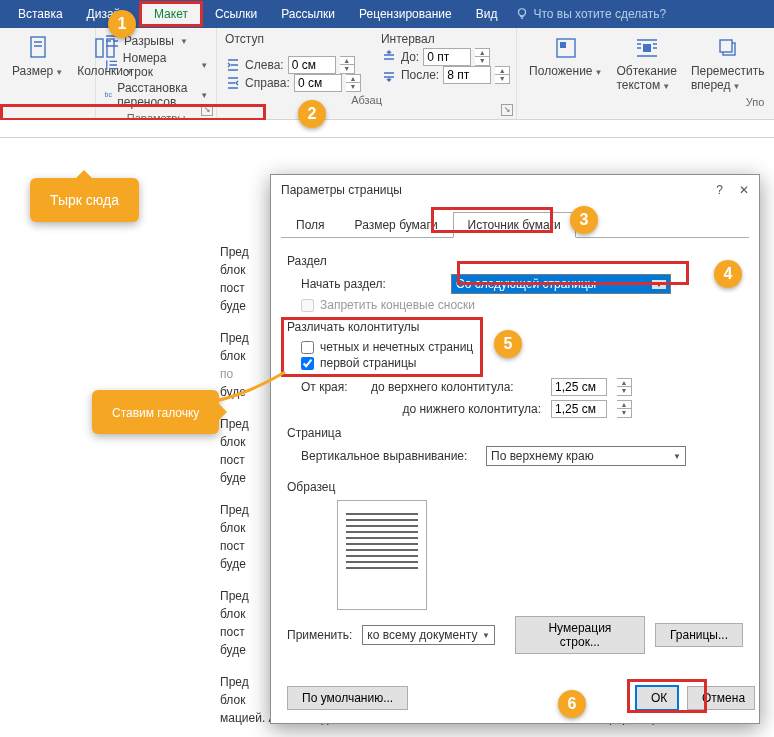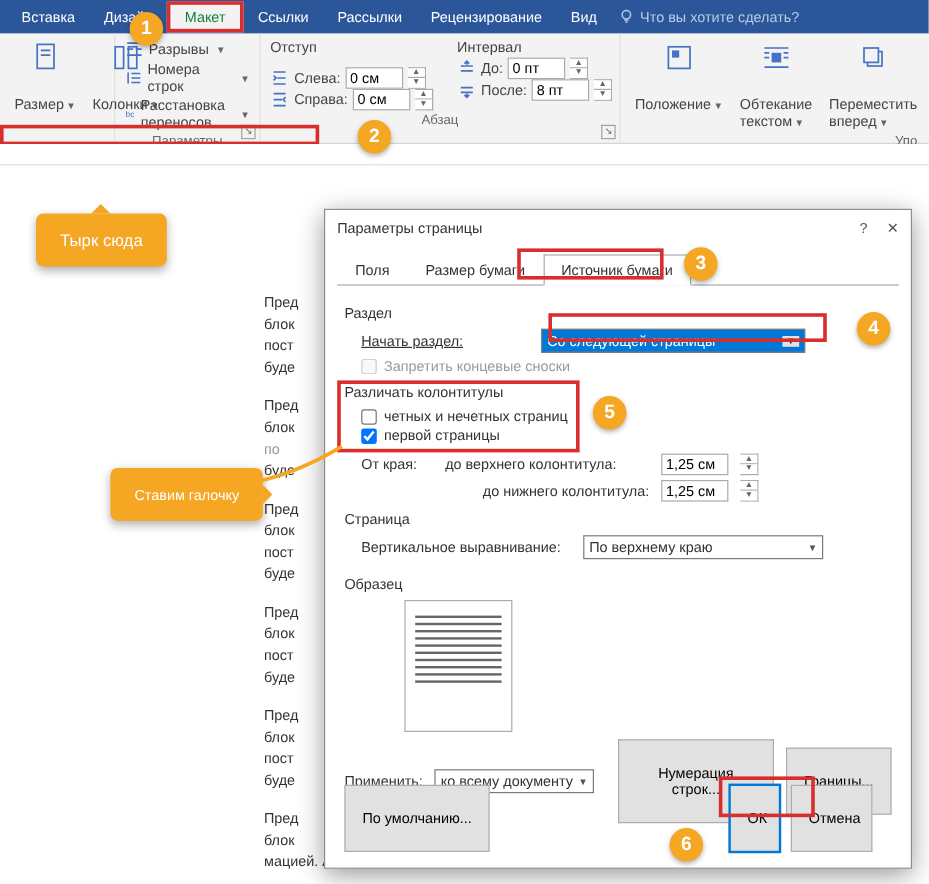--- a/index.html
+++ b/index.html
@@ -4,21 +4,21 @@
 <style>
 *{box-sizing:border-box;margin:0;padding:0;font-family:"Segoe UI",Tahoma,sans-serif;font-size:12px}
 body{background:#fff;width:774px;height:737px;overflow:hidden;position:relative}
 .ribbon-tabs{background:#2b579a;height:28px;display:flex;align-items:center;padding-left:6px;color:#fff}
 .ribbon-tab{padding:6px 12px;cursor:pointer}
 .ribbon-tab.active{background:#f3f3f3;color:#15803d;border:3px solid #d82e2e;padding:3px 12px}
 .tellme{color:#b8cce4;margin-left:6px;display:flex;align-items:center;gap:4px}
 .ribbon{background:#f3f3f3;height:92px;display:flex;border-bottom:1px solid #d4d4d4;position:relative}
 .ribbon-group{border-right:1px solid #e1e1e1;padding:4px 8px 2px;display:flex;flex-direction:column;position:relative}
 .group-title{text-align:center;color:#666;font-size:11px;padding-top:2px}
-.big-btn{display:flex;flex-direction:column;align-items:center;gap:18px;padding:2px 4px;cursor:pointer;color:#444}
+.big-btn{display:flex;flex-direction:column;align-items:center;gap:2px;padding:2px 4px;cursor:pointer;color:#444}
 .big-btn svg{width:28px;height:28px}
 .sm-row{display:flex;align-items:center;gap:4px;color:#444;padding:1px 0;cursor:pointer;font-size:12px}
 .sm-row svg{width:16px;height:16px}
 .spin-grp{display:flex;align-items:center;gap:4px;font-size:12px;color:#444}
 .spin-input{border:1px solid #ababab;width:48px;height:18px;padding:0 3px;background:#fff}
 .spin-btns{display:flex;flex-direction:column;border:1px solid #ababab;border-left:none}
 .spin-btns div{width:14px;height:8px;font-size:7px;text-align:center;line-height:8px;background:#fff;cursor:pointer;color:#666}
 .spin-btns div:first-child{border-bottom:1px solid #ababab}
 .launcher{position:absolute;bottom:3px;right:3px;width:12px;height:12px;border:1px solid #a0a0a0;font-size:8px;text-align:center;line-height:10px;color:#666;cursor:pointer}
 .red-box{border:3px solid #d82e2e;position:absolute}
@@ -40,22 +40,22 @@
 .dlg-body{padding:8px 16px;color:#333}
 .fieldset-label{font-size:12px;color:#333;margin:8px 0 6px}
 .field-row{display:flex;align-items:center;gap:10px;margin:4px 0 4px 14px;font-size:12px}
 .combo{border:1px solid #7a7a7a;height:20px;display:flex;align-items:center;justify-content:space-between;padding:0 4px;background:#fff;cursor:pointer}
 .combo .arrow{font-size:8px;color:#555}
 .combo.sel{background:#0078d7;color:#fff}
 .chk{display:flex;align-items:center;gap:6px;font-size:12px;margin:2px 0 2px 14px;color:#333}
 .chk input{width:13px;height:13px}
 .preview-box{border:1px solid #ababab;width:90px;height:110px;margin:6px 0 6px 50px;background:#fff;padding:8px}
 .preview-box .line{height:2px;background:#666;margin:4px 0}
-.dlg-footer{position:absolute;bottom:12px;left:16px;right:32px;display:flex;align-items:center;justify-content:space-between}
-.btn{border:1px solid #adadad;background:#e1e1e1;padding:20px 14px;cursor:pointer;font-size:12px}
+.dlg-footer{position:absolute;bottom:12px;left:16px;right:4px;display:flex;align-items:center;justify-content:space-between}
+.btn{border:1px solid #adadad;background:#e1e1e1;padding:4px 14px;cursor:pointer;font-size:12px}
 .btn.primary{border:2px solid #0078d7;background:#e1e1e1}
 .drop-arrow{font-size:8px;color:#666;margin-left:2px}
 svg{fill:none;stroke:#4472c4;stroke-width:1.4}
 </style>
 </head>
 <body>
 
 <div class="ribbon-tabs">
   <div class="ribbon-tab">Вставка</div>
   <div class="ribbon-tab">Дизайн</div>
@@ -231,21 +231,21 @@
   </div>
   <div class="dlg-tabs">
     <div class="dlg-tab">Поля</div>
     <div class="dlg-tab">Размер бумаги</div>
     <div class="dlg-tab active">Источник бумаги</div>
     <div class="red-box" style="left:150px;top:-4px;width:122px;height:26px"></div>
   </div>
   <div class="dlg-body">
     <div class="fieldset-label">Раздел</div>
     <div class="field-row">
-      <span style="width:140px;text-decoration:underline">Начать раздел:</span>
+      <span style="width:140px;">Начать раздел:</span>
       <div class="combo sel" style="width:220px">
           <span>Со следующей страницы</span>
           <span class="arrow" style="background:#e1e1e1;color:#333;padding:0 3px">▼</span>
         </div>
     </div>
     <div class="red-box" style="left:186px;top:86px;width:232px;height:24px"></div>
     <div class="chk" style="color:#9a9a9a">
         <input type="checkbox" disabled="" style="">
         <span>Запретить концевые сноски</span>
       </div>

